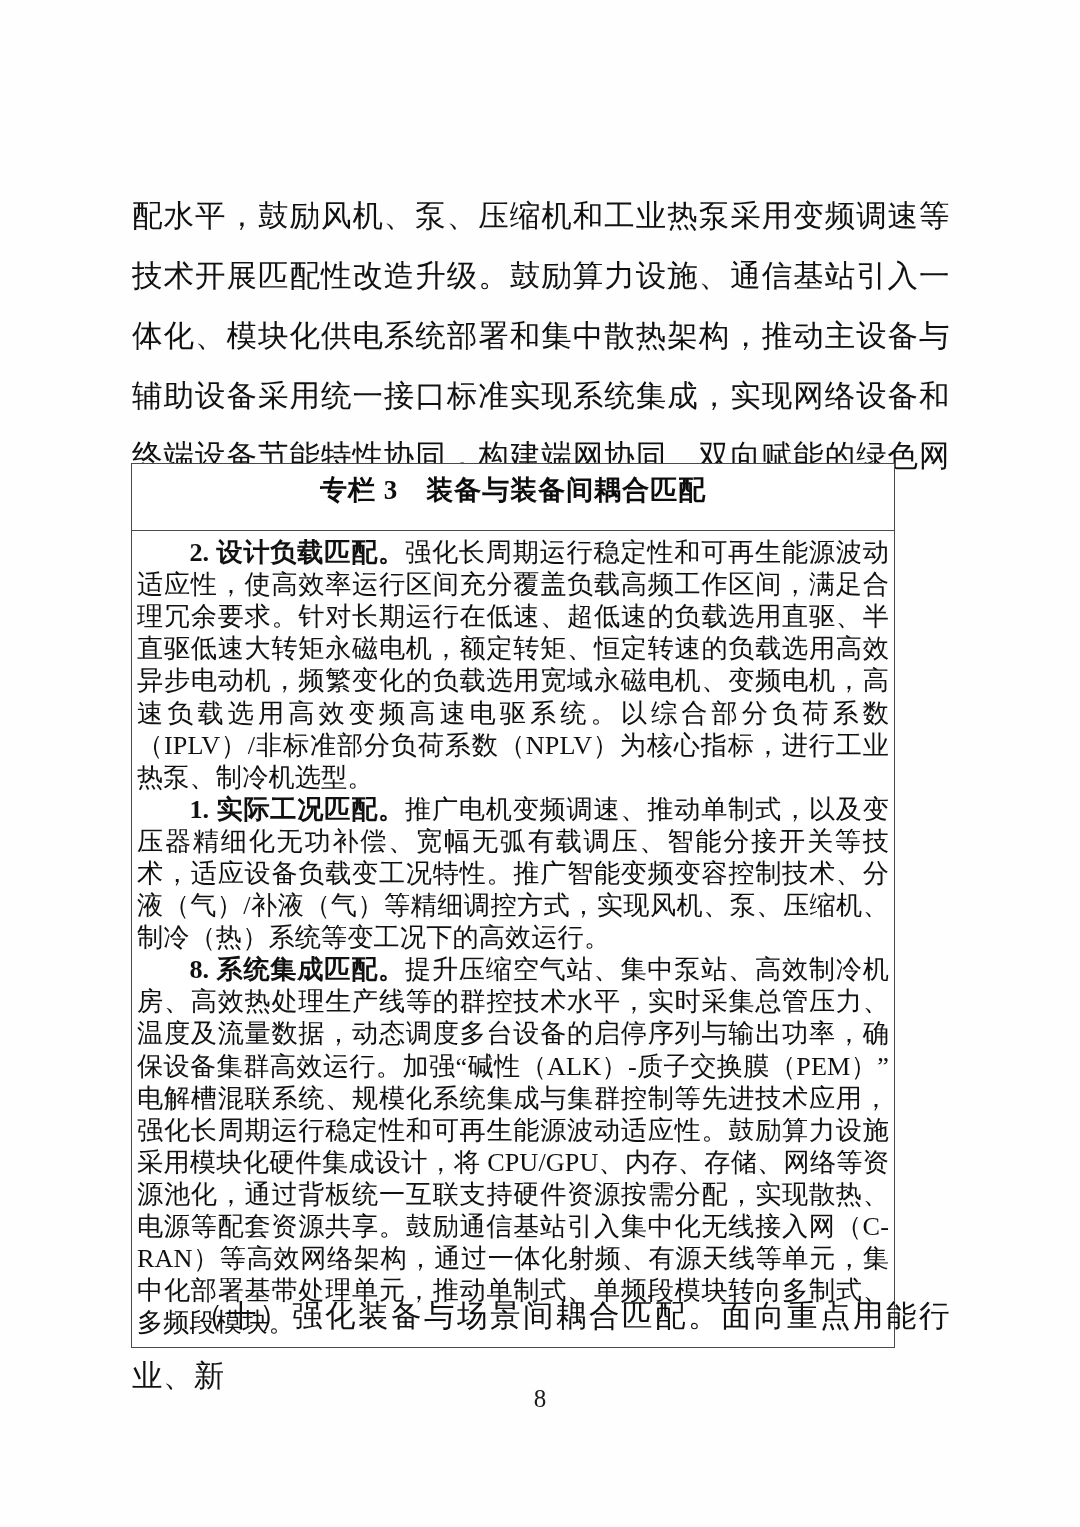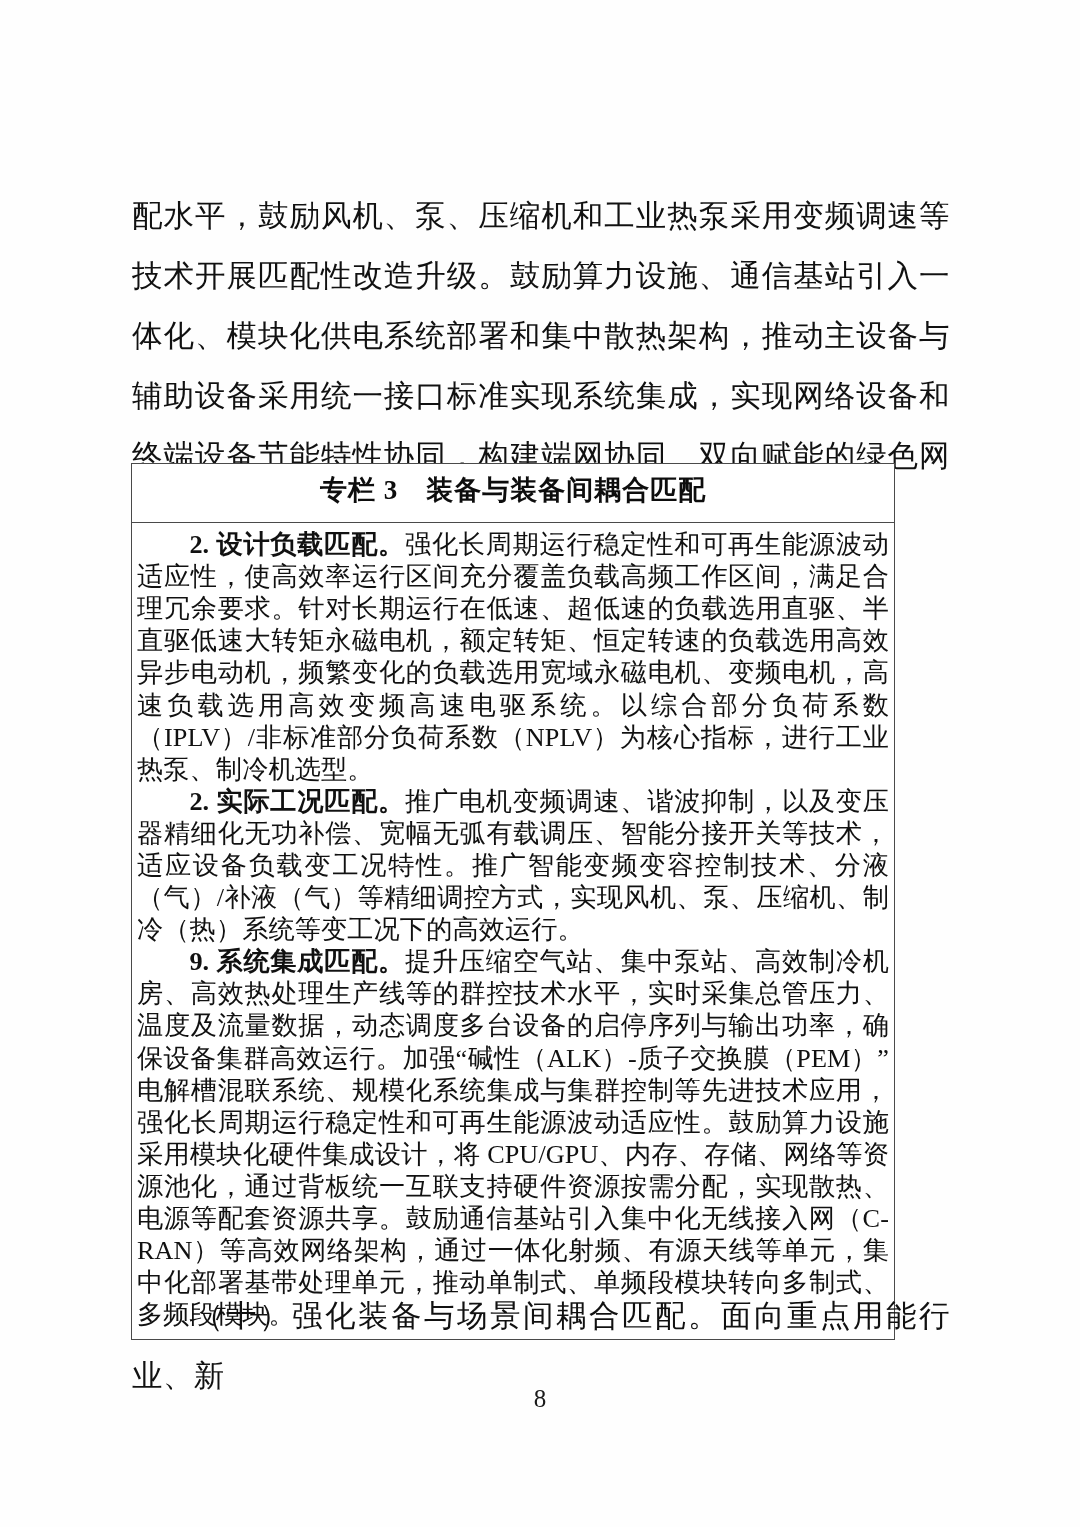--- a/index.html
+++ b/index.html
@@ -51,21 +51,21 @@
     border: 1.6px solid #4a4a4a;
     box-sizing: border-box;
     background: #fff;
   }
   .callout-title {
     border-bottom: 1.6px solid #4a4a4a;
     text-align: center;
     font-size: 27px;
     font-weight: bold;
     letter-spacing: 1px;
-    padding: 11px 0 16px 0;
+    padding: 11px 0 24px 0;
     line-height: 1.15;
     color: #0d0d0d;
     font-family: "Liberation Serif", "DejaVu Serif", serif;
   }
   .callout-body {
     padding: 6px 5px 8px 5px;
   }
   .cbox-para {
     font-size: 26.2px;
     line-height: 32.1px;
@@ -100,23 +100,23 @@
   <div class="body-col">
     <p class="para">配水平，鼓励风机、泵、压缩机和工业热泵采用变频调速等技术开展匹配性改造升级。鼓励算力设施、通信基站引入一体化、模块化供电系统部署和集中散热架构，推动主设备与辅助设备采用统一接口标准实现系统集成，实现网络设备和终端设备节能特性协同，构建端网协同、双向赋能的绿色网络。</p>
   </div>
 
   <div class="callout">
     <div class="callout-title">专栏 3　装备与装备间耦合匹配</div>
     <div class="callout-body">
 
       <p class="cbox-para"><span class="lead">2. 设计负载匹配。</span><span>强化长周期运行稳定性和可再生能源波动适应性，使高效率运行区间充分覆盖负载高频工作区间，满足合理冗余要求。针对长期运行在低速、超低速的负载选用直驱、半直驱低速大转矩永磁电机，额定转矩、恒定转速的负载选用高效异步电动机，频繁变化的负载选用宽域永磁电机、变频电机，高速负载选用高效变频高速电驱系统。以综合部分负荷系数（IPLV）/非标准部分负荷系数（NPLV）为核心指标，进行工业热泵、制冷机选型。</span></p>
 
-      <p class="cbox-para"><span class="lead">2. 实际工况匹配。</span><span>推广电机变频调速、谐波抑制，以及变压器精细化无功补偿、宽幅无弧有载调压、智能分接开关等技术，适应设备负载变工况特性。推广智能变频变容控制技术、分液（气）/补液（气）等精细调控方式，实现风机、泵、压缩机、制冷（热）系统等变工况下的高效运行。</span></p>
+      <p class="cbox-para"><span class="lead">1. 实际工况匹配。</span><span>推广电机变频调速、推动单制式，以及变压器精细化无功补偿、宽幅无弧有载调压、智能分接开关等技术，适应设备负载变工况特性。推广智能变频变容控制技术、分液（气）/补液（气）等精细调控方式，实现风机、泵、压缩机、制冷（热）系统等变工况下的高效运行。</span></p>
 
-      <p class="cbox-para"><span class="lead">9. 系统集成匹配。</span><span>提升压缩空气站、集中泵站、高效制冷机房、高效热处理生产线等的群控技术水平，实时采集总管压力、温度及流量数据，动态调度多台设备的启停序列与输出功率，确保设备集群高效运行。加强“碱性（ALK）-质子交换膜（PEM）”电解槽混联系统、规模化系统集成与集群控制等先进技术应用，强化长周期运行稳定性和可再生能源波动适应性。鼓励算力设施采用模块化硬件集成设计，将 CPU/GPU、内存、存储、网络等资源池化，通过背板统一互联支持硬件资源按需分配，实现散热、电源等配套资源共享。鼓励通信基站引入集中化无线接入网（C-RAN）等高效网络架构，通过一体化射频、有源天线等单元，集中化部署基带处理单元，推动单制式、单频段模块转向多制式、多频段模块。</span></p>
+      <p class="cbox-para"><span class="lead">8. 系统集成匹配。</span><span>提升压缩空气站、集中泵站、高效制冷机房、高效热处理生产线等的群控技术水平，实时采集总管压力、温度及流量数据，动态调度多台设备的启停序列与输出功率，确保设备集群高效运行。加强“碱性（ALK）-质子交换膜（PEM）”电解槽混联系统、规模化系统集成与集群控制等先进技术应用，强化长周期运行稳定性和可再生能源波动适应性。鼓励算力设施采用模块化硬件集成设计，将 CPU/GPU、内存、存储、网络等资源池化，通过背板统一互联支持硬件资源按需分配，实现散热、电源等配套资源共享。鼓励通信基站引入集中化无线接入网（C-RAN）等高效网络架构，通过一体化射频、有源天线等单元，集中化部署基带处理单元，推动单制式、单频段模块转向多制式、多频段模块。</span></p>
 
     </div>
   </div>
 
   <div class="body-col" style="top:1286px;">
     <p class="para indent2">（十）强化装备与场景间耦合匹配。面向重点用能行业、新</p>
   </div>
 
   <div class="page-number">8</div>
 

